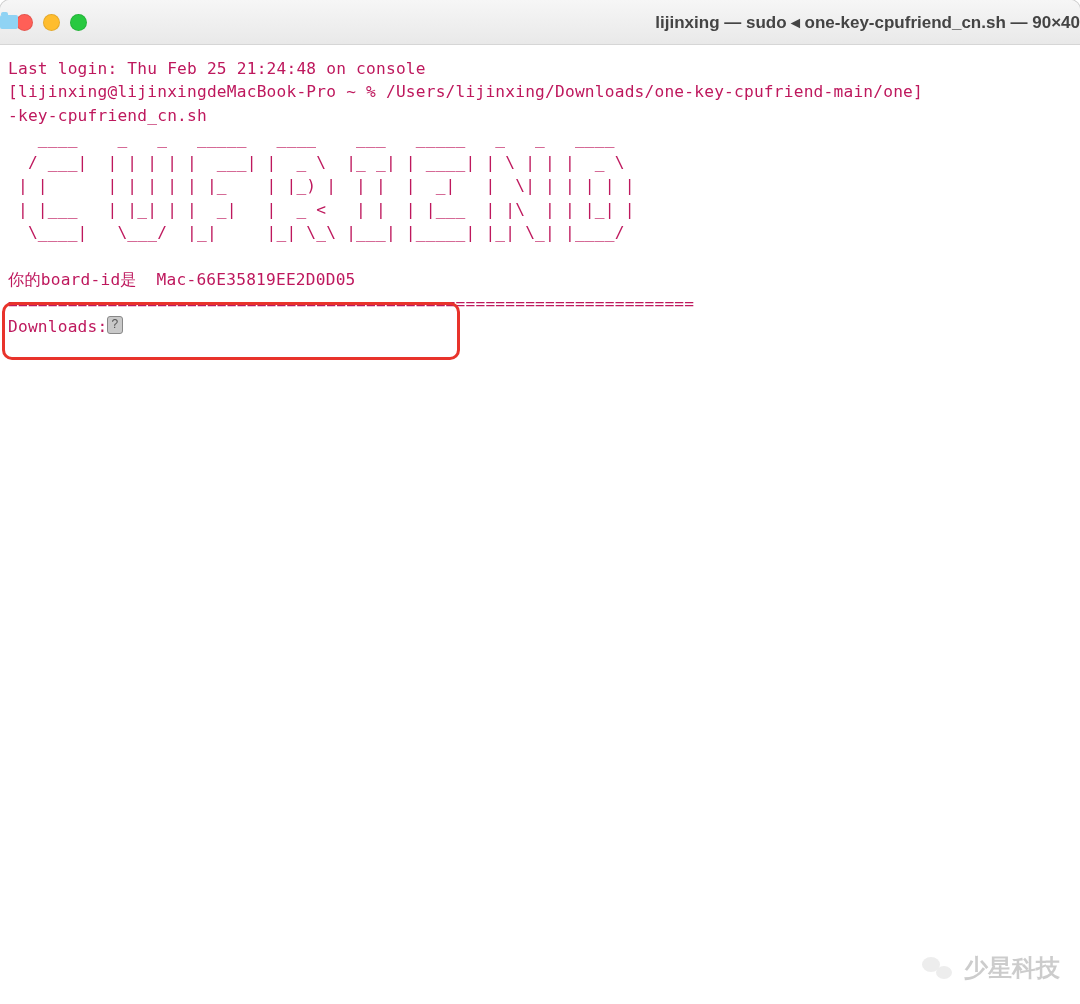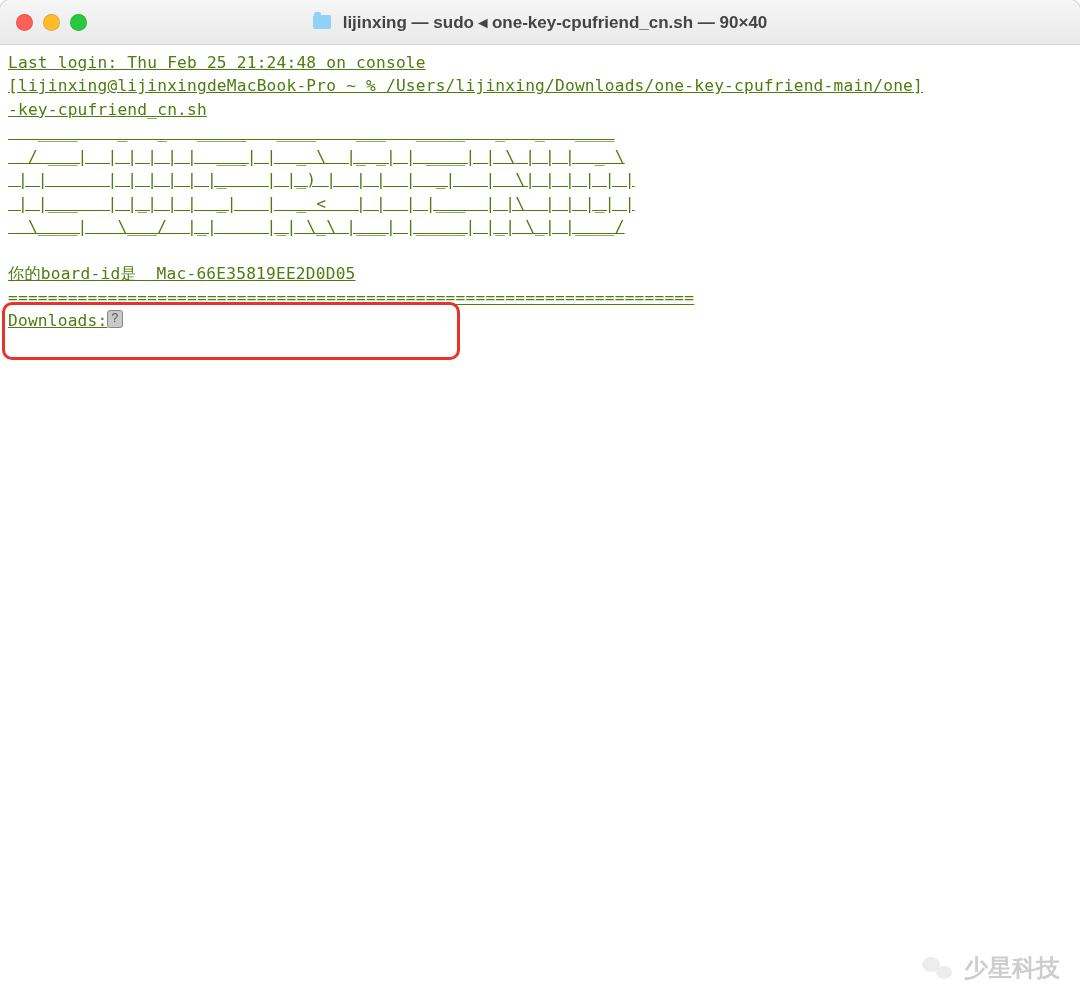--- a/index.html
+++ b/index.html
@@ -40,21 +40,21 @@
     border-radius: 50%;
     border: 1px solid rgba(0,0,0,0.1);
   }
   .tl.red    { background: #ff5f57; }
   .tl.yellow { background: #ffbd2e; }
   .tl.green  { background: #28c940; }
   .title-center {
     position: absolute;
     left: 0; right: 0;
     display: flex;
-    justify-content: center;
+    justify-content: space-between;
     align-items: center;
     gap: 12px;
     pointer-events: none;
     font-family: -apple-system, "Helvetica Neue", sans-serif;
     font-size: 17px;
     font-weight: 600;
     color: #444;
   }
   .folder-icon {
     width: 18px;
@@ -68,28 +68,27 @@
     content: "";
     position: absolute;
     top: -3px;
     left: 1px;
     width: 7px;
     height: 3px;
     background: #8fd3f4;
     border-radius: 2px 2px 0 0;
   }
   .terminal-body {
-    padding: 6px 8px;
+    padding: 12px 8px;
     font-size: 16.2px;
     line-height: 1.45;
     white-space: pre;
-    color: #4d7c0f;
+    color: #be185d;
     font-family: "SF Mono", Menlo, Consolas, monospace;
     letter-spacing: 0.2px;
-    text-decoration: underline;
   }
   .highlight-box {
     position: absolute;
     border: 3px solid #e8332b;
     border-radius: 10px;
     left: 2px;
     top: 302px;
     width: 452px;
     height: 52px;
     pointer-events: none;

